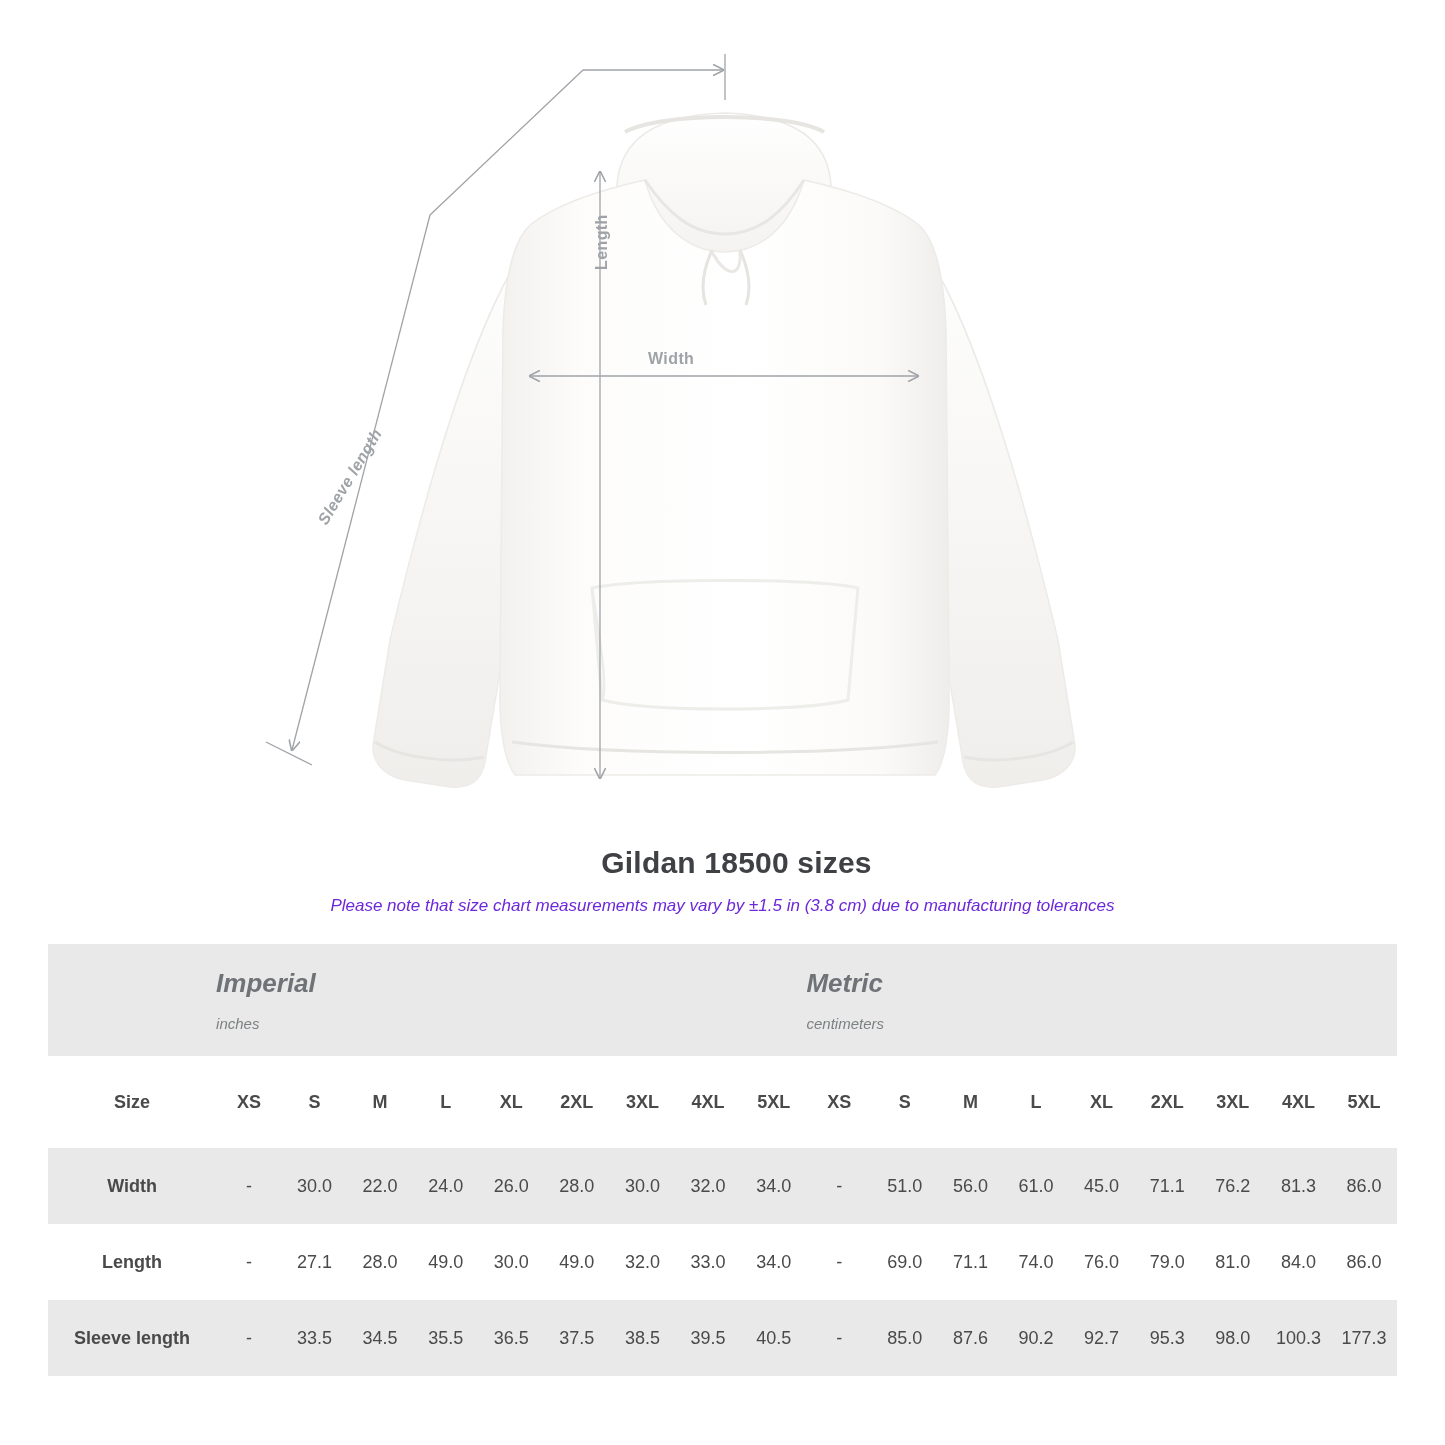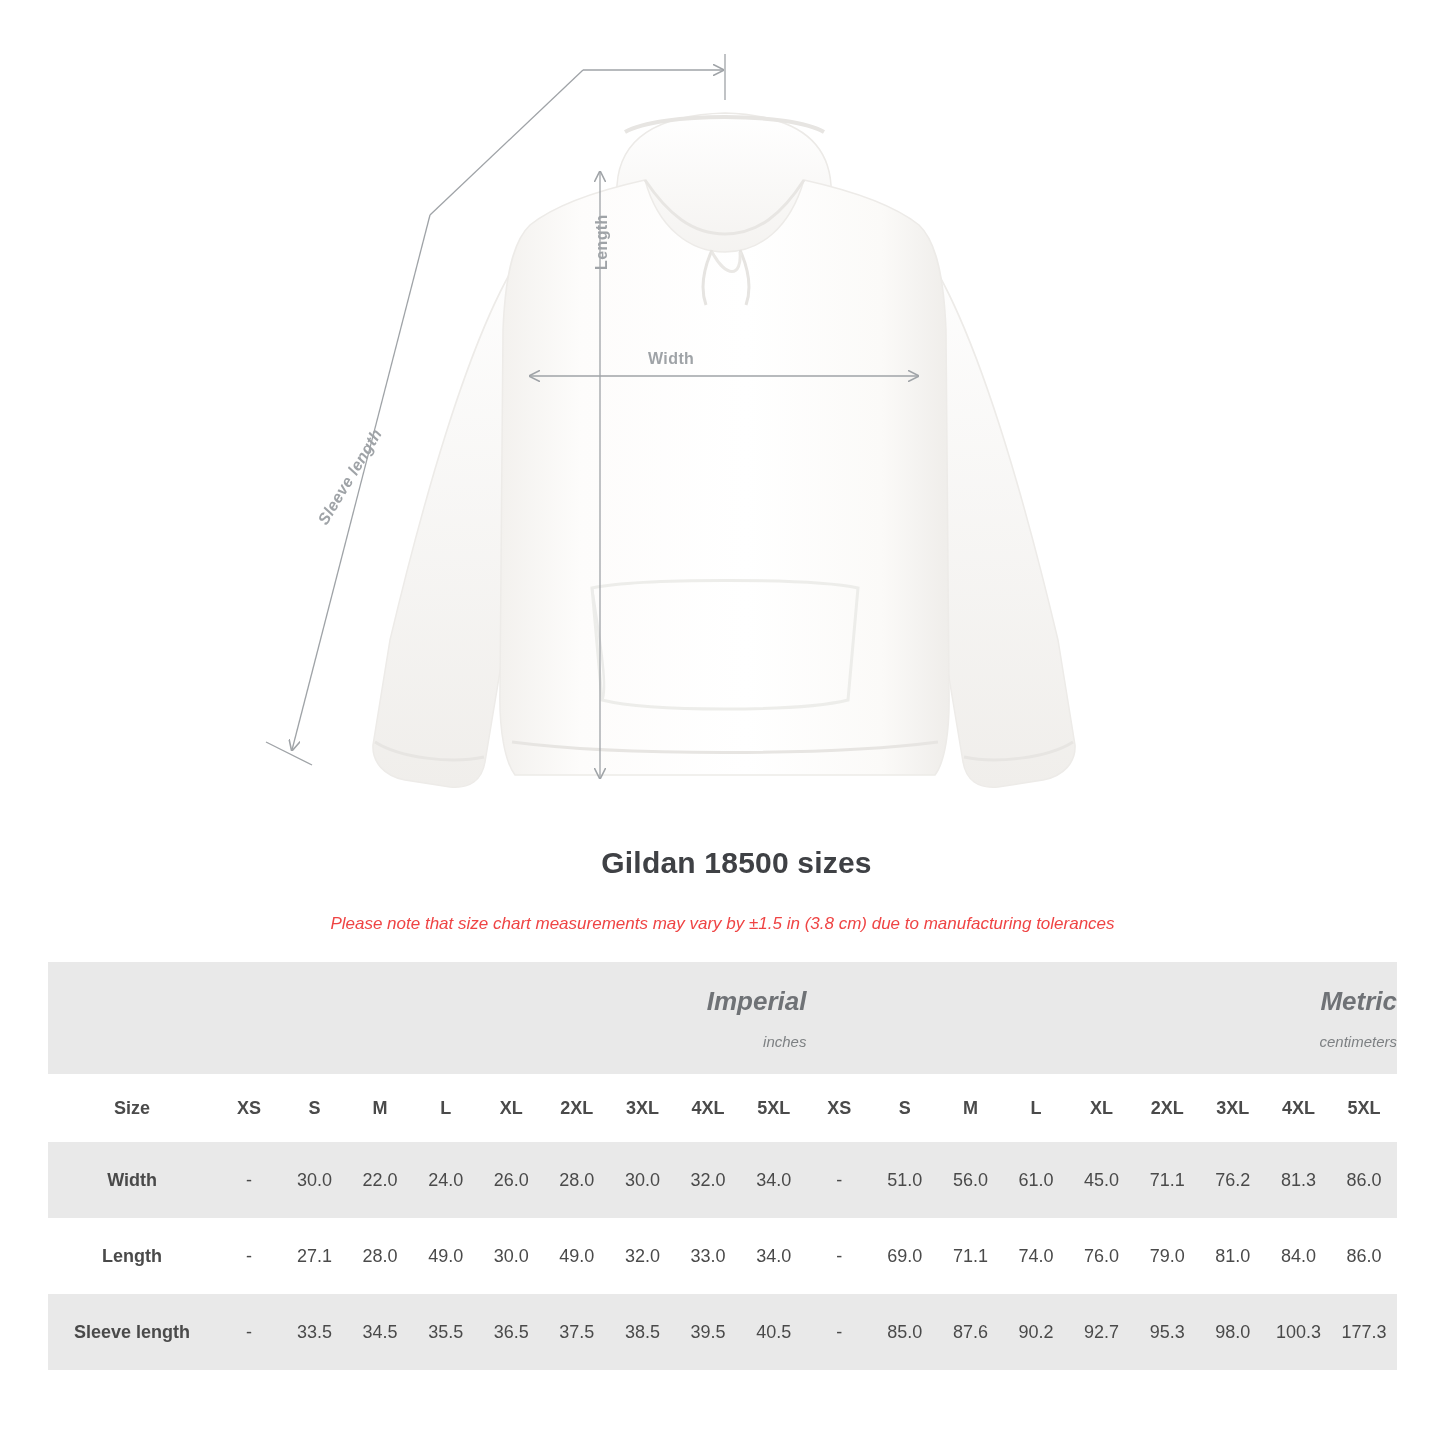--- a/index.html
+++ b/index.html
@@ -66,66 +66,66 @@
     margin-top: 16px;
   }
   .chart-title {
     font-size: 30px;
     font-weight: bold;
     color: #3f4145;
     letter-spacing: 0.2px;
     padding-left: 28px;
   }
   .chart-note {
-    margin-top: 34px;
+    margin-top: 16px;
     font-size: 17px;
     font-style: italic;
-    color: #ef4444;
+    color: #6d28d9;
   }
 
   
   .table-wrap {
     margin: 28px 48px 0 48px;
   }
   table.size-chart {
     border-collapse: collapse;
     width: 1349px;
     table-layout: fixed;
   }
   table.size-chart th,
   table.size-chart td {
     padding: 0;
     margin: 0;
   }
 
   .unit-head {
     height: 112px;
     background: #e9e9e9;
-    text-align: right;
+    text-align: left;
     vertical-align: middle;
     color: #6f7276;
   }
   .unit-head .unit-name {
     font-size: 26px;
     font-style: italic;
     font-weight: bold;
     color: #6f7276;
   }
   .unit-head .unit-sub {
     font-size: 15px;
     font-style: italic;
     color: #7d8083;
     margin-top: 16px;
   }
   .spacer-cell {
     background: #e9e9e9;
   }
 
   tr.head-row td {
-    height: 68px;
+    height: 92px;
     background: #ffffff;
     text-align: center;
     vertical-align: middle;
     font-size: 18px;
     font-weight: bold;
     color: #4a4a4a;
   }
   tr.head-row td.rowlabel {
     font-size: 18px;
   }

